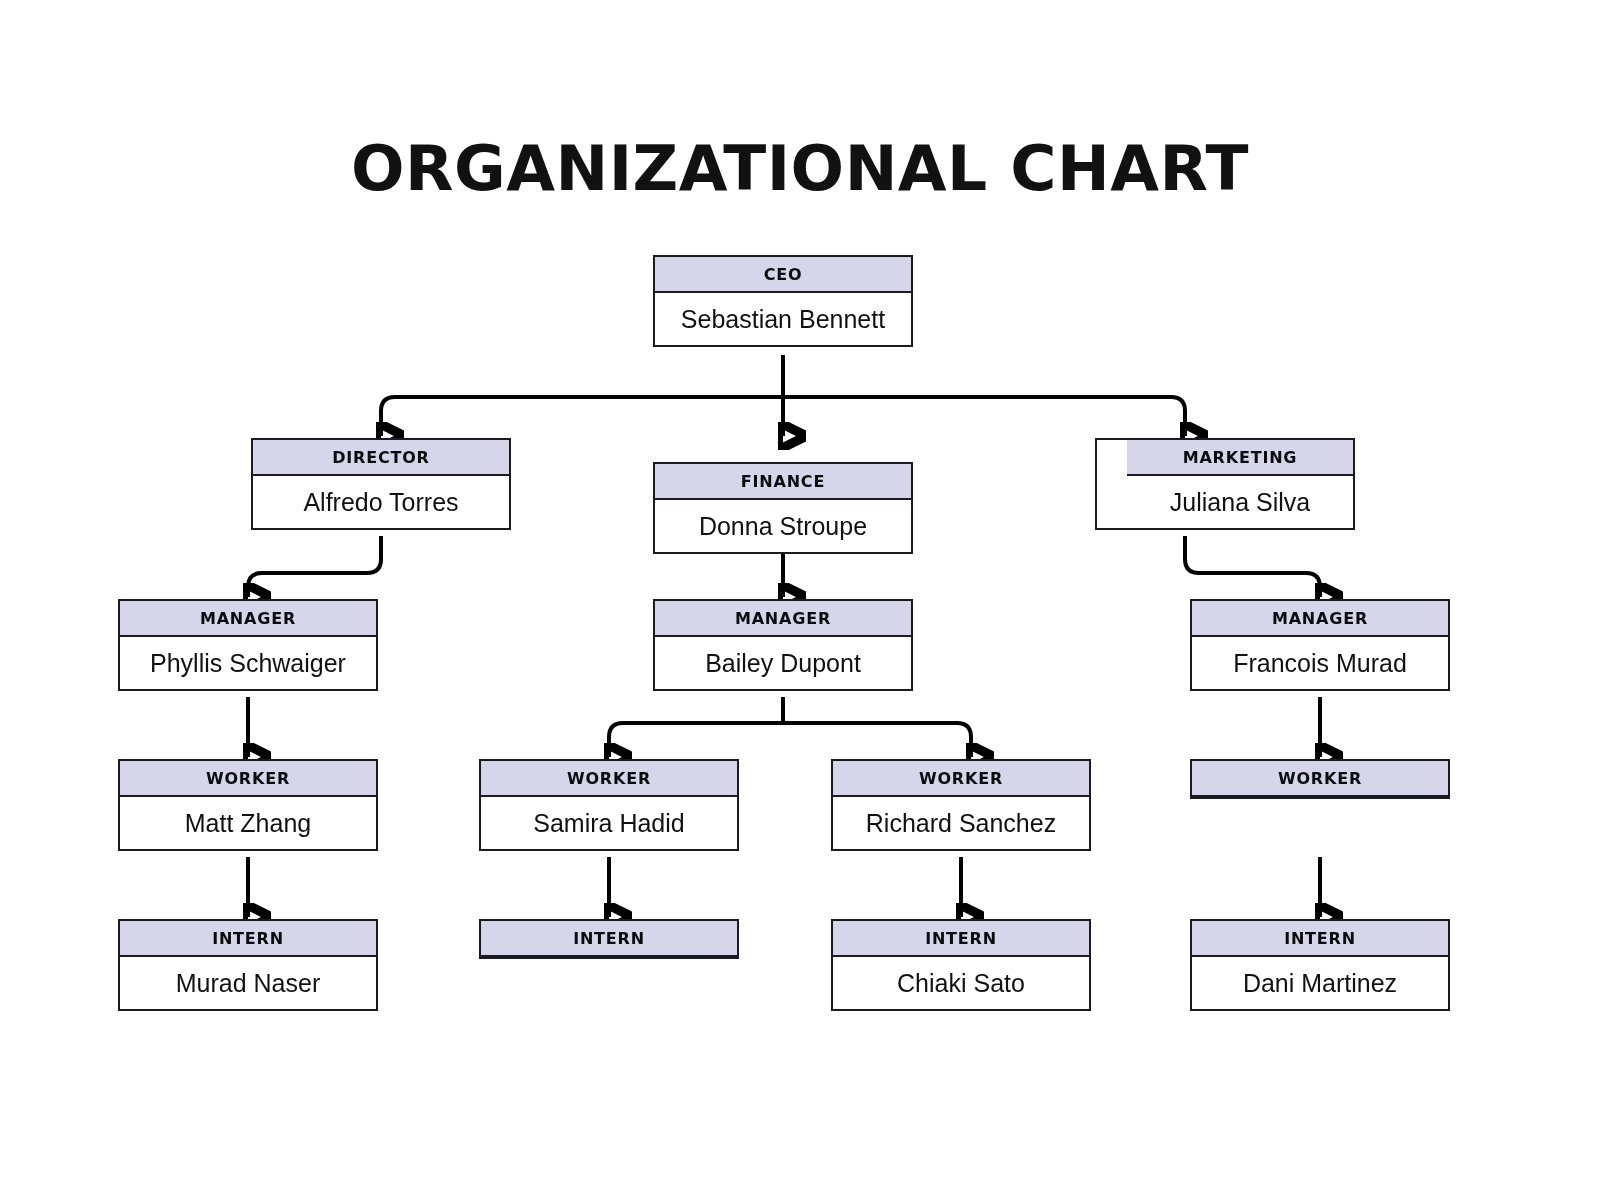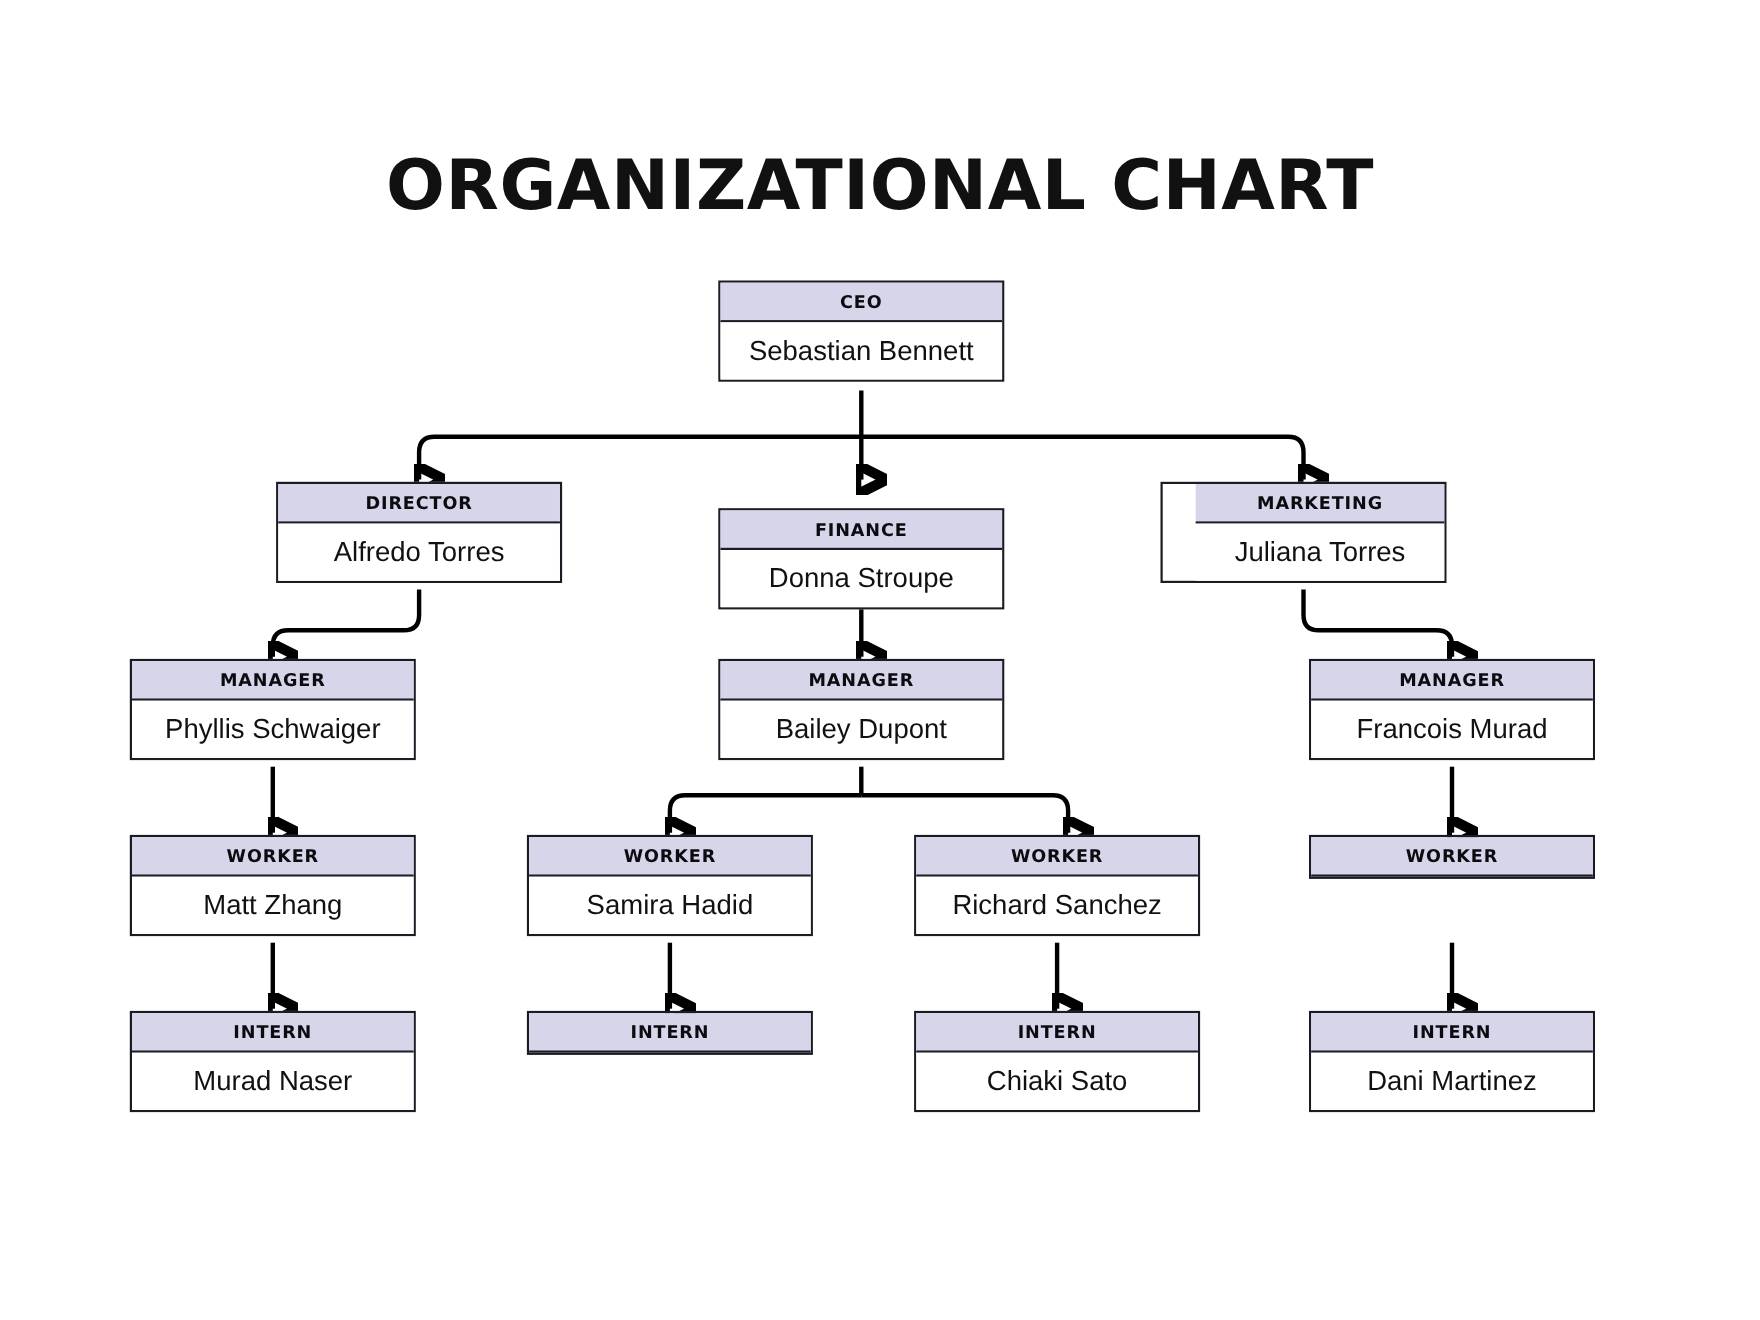--- a/index.html
+++ b/index.html
@@ -153,23 +153,23 @@
   <div class="node" style="left:251px; top:438px;">
     <div class="node-header">DIRECTOR</div>
     <div class="node-body">Alfredo Torres</div>
   </div>
 
   <div class="node" style="left:653px; top:462px;">
     <div class="node-header">FINANCE</div>
     <div class="node-body">Donna Stroupe</div>
   </div>
 
-  <div class="node" style="left:1055px; top:438px;padding-left:30px;">
+  <div class="node" style="left:1095px; top:438px;padding-left:30px;">
     <div class="node-header">MARKETING</div>
-    <div class="node-body">Juliana Torres</div>
+    <div class="node-body">Juliana Silva</div>
   </div>
 
   <div class="node" style="left:118px; top:599px;">
     <div class="node-header">MANAGER</div>
     <div class="node-body">Phyllis Schwaiger</div>
   </div>
 
   <div class="node" style="left:653px; top:599px;">
     <div class="node-header">MANAGER</div>
     <div class="node-body">Bailey Dupont</div>

